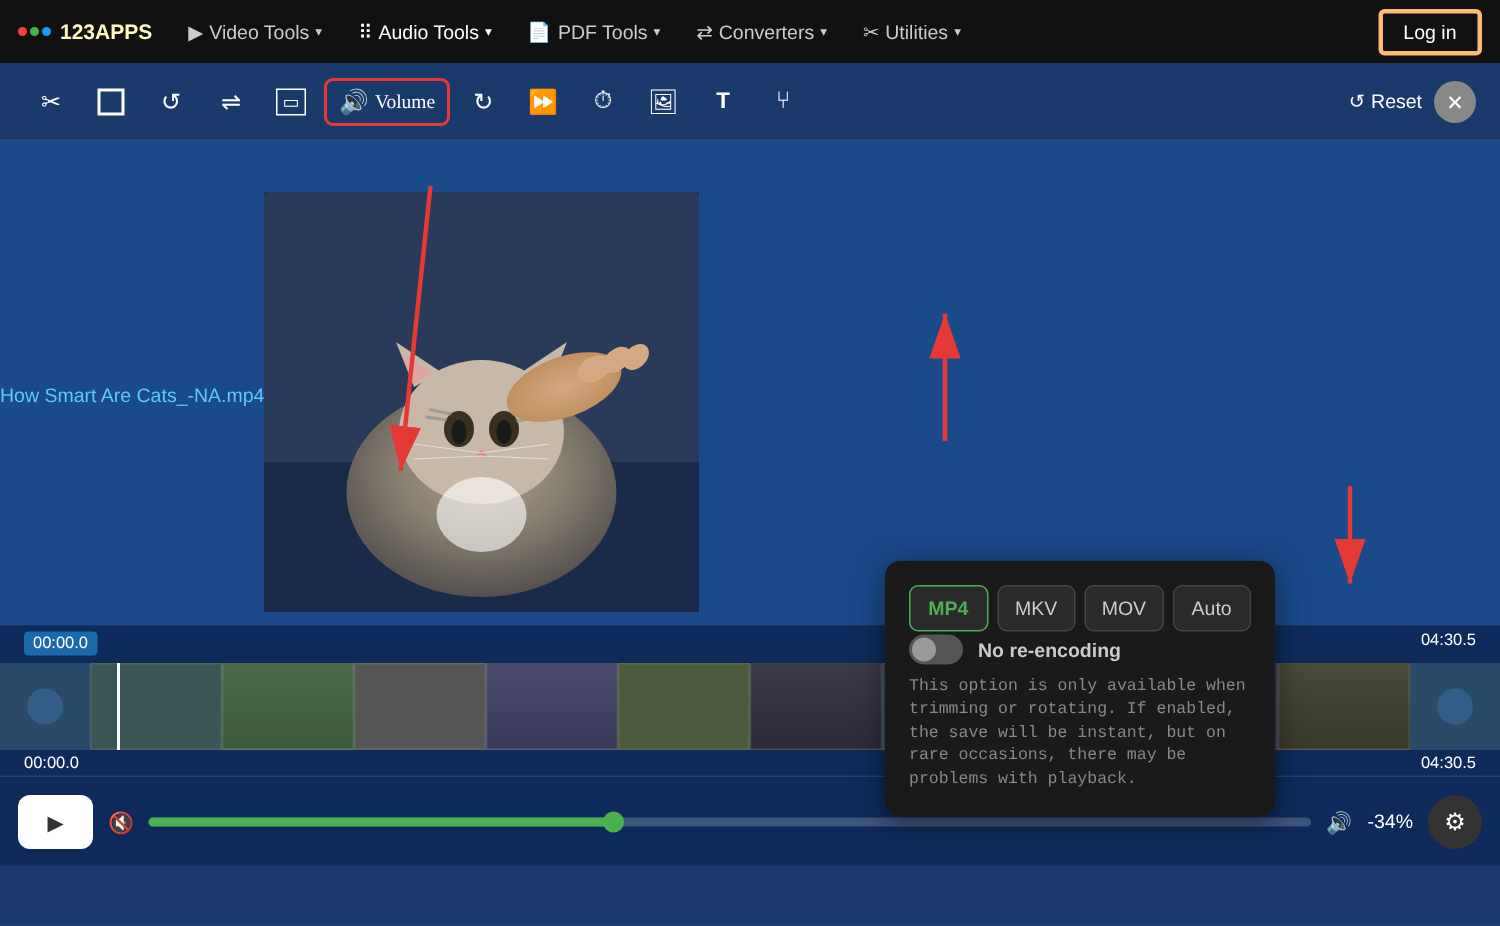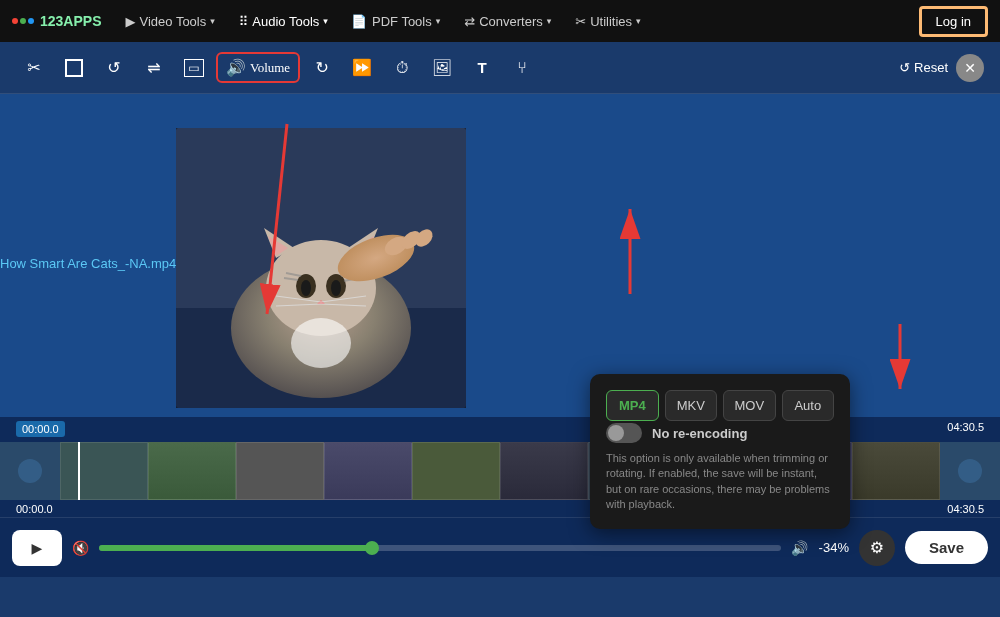--- a/index.html
+++ b/index.html
@@ -17,21 +17,21 @@
       display: flex; align-items: center; gap: 6px;
       margin-right: 8px;
     }
     .nav-logo-dots {
       display: flex; gap: 2px;
     }
     .nav-logo-dot {
       width: 6px; height: 6px; border-radius: 50%;
     }
     .nav-logo-text {
-      color: #86efac; font-size: 14px; font-weight: bold;
+      color: #fef9c3; font-size: 14px; font-weight: bold;
     }
     .nav-items {
       display: flex; align-items: center; gap: 4px;
       flex: 1;
     }
     .nav-item {
       color: #ccc; font-size: 13px;
       padding: 4px 10px;
       border-radius: 4px;
       cursor: pointer;
@@ -179,21 +179,21 @@
       width: 16px; height: 16px;
       background: #999;
       border-radius: 50%;
       position: absolute;
       top: 2px; left: 2px;
     }
     .toggle-label {
       color: #ccc; font-size: 13px; font-weight: bold;
     }
     .toggle-desc {
-      color: #888; font-size: 11px; line-height: 1.4;
+      color: #888; font-size: 11px; line-height: 1.4; font-family: Liberation Mono, monospace;
     }
 
     
     .timeline {
       width: 100%; height: 100px;
       background: #0e2a5a;
       position: relative;
       overflow: hidden;
     }
     .timeline-time-top {
@@ -550,14 +550,13 @@
   <span class="vol-icon">🔇</span>
   <div class="volume-slider-container">
     <div class="volume-fill"></div>
     <div class="volume-thumb"></div>
   </div>
   <span class="vol-right-icon">🔊</span>
   <span class="vol-percent">-34%</span>
   <div class="settings-btn">
     <span style="color:white;font-size:16px;">⚙</span>
   </div>
-  <button class="save-btn">Save</button>
 </div>
 
 </body></html>

